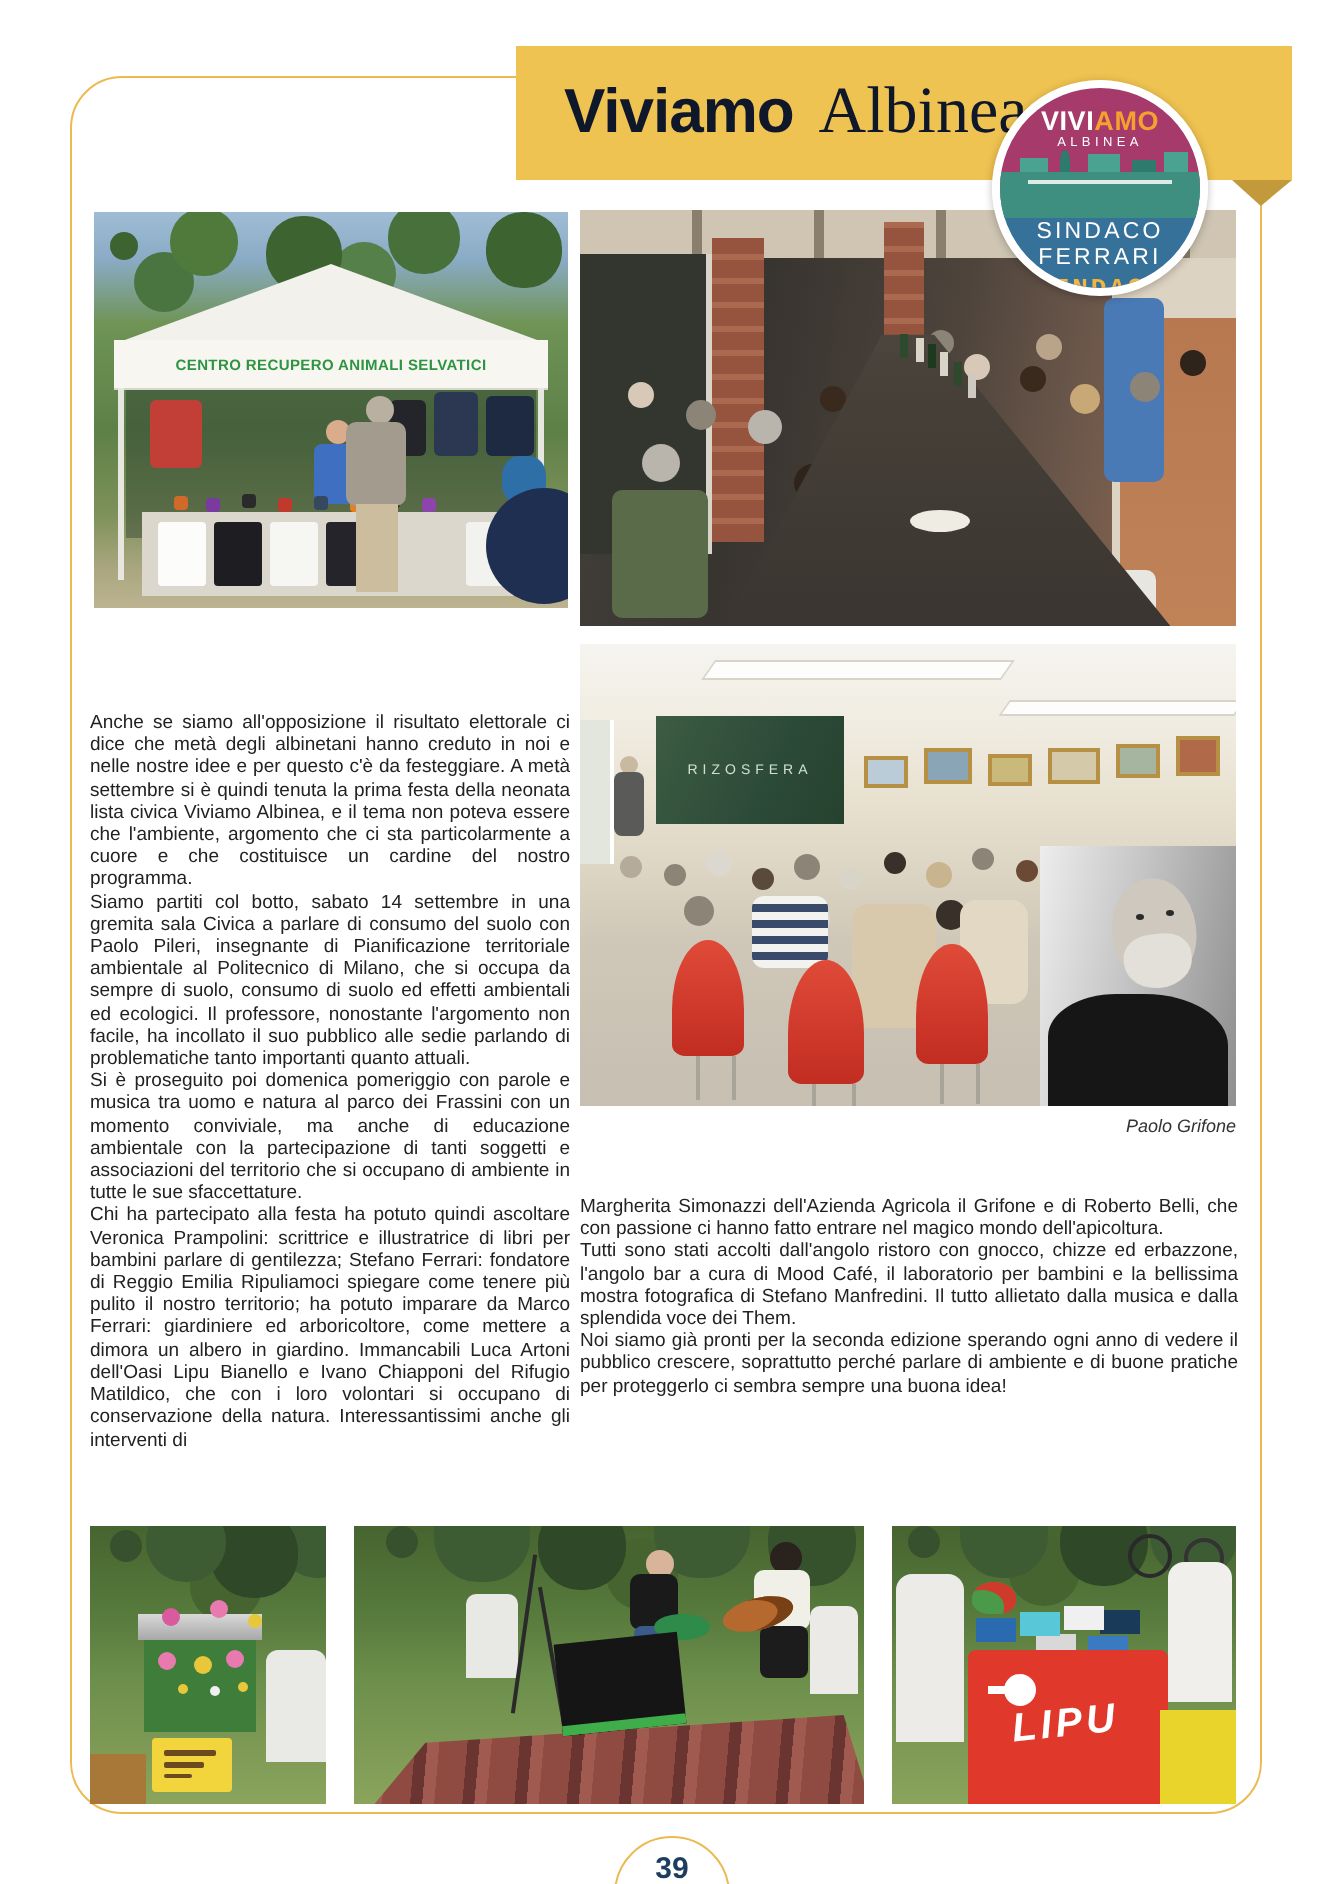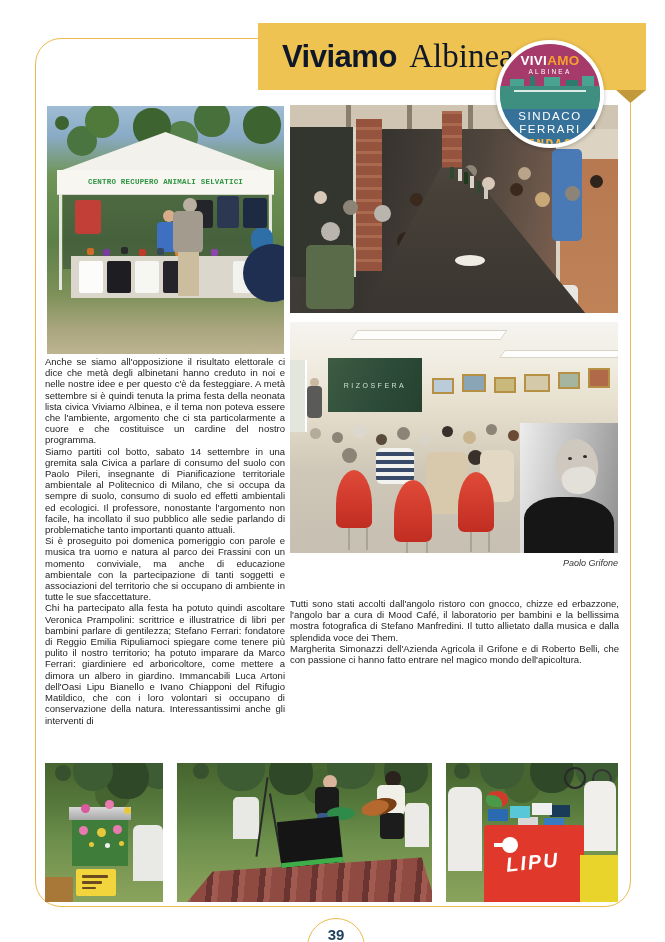--- a/index.html
+++ b/index.html
@@ -46,22 +46,22 @@
   #left-col  { left:45px; top:356px; width:240px; }
   #right-col { left:290px; top:598px; width:329px; }
   .caption { font-size:9px; font-style:italic; color:#333; line-height:11px; }
   #caption-left  { left:290px; top:558px; width:230px; }
   #caption-right { left:500px; top:558px; width:118px; text-align:right; }
 
   
   .photo { overflow:hidden; z-index:2; }
 
   
-  #photo-tent { left:47px; top:106px; width:237px; height:248px;
-    background:linear-gradient(180deg,#9fbcd4 0%,#8aabc6 12%,#6f9456 28%,#5d8047 55%,#7d9159 76%,#aaa67f 90%,#bdb391 100%);font-family:Liberation Mono, monospace; }
+  #photo-tent { left:47px; top:106px; width:237px; height:198px;
+    background:linear-gradient(180deg,#9fbcd4 0%,#8aabc6 12%,#6f9456 28%,#5d8047 55%,#7d9159 76%,#aaa67f 90%,#bdb391 100%); }
   #tent-trees { left:8px; top:10px; width:14px; height:14px; border-radius:50%; background:#3d6330;
     box-shadow:40px -2px 0 10px #4f7a3c, 90px 4px 0 12px #3d6330, 150px -4px 0 11px #48703a,
                200px 2px 0 12px #3d6330, 120px 14px 0 9px #55804a, 20px 18px 0 8px #4a7440; }
   #tent-roof { left:10px; top:26px; width:217px; height:40px; background:#f2f1ec;
     clip-path:polygon(0 100%,50% 0,100% 100%); box-shadow:0 2px 2px rgba(0,0,0,.2); }
   #tent-valance { left:10px; top:64px; width:217px; height:25px; background:#f7f6f1;
     display:flex; align-items:center; justify-content:center;
     border-bottom:1px solid #d8d5cc; }
   #tent-banner-text { color:#2e9442; font-weight:bold; font-size:7.5px; letter-spacing:.2px; white-space:nowrap; }
   .tent-leg { position:absolute; width:3px; background:#e8e6e0; top:88px; height:96px; }
@@ -296,22 +296,23 @@
 
   <div id="caption-right" class="abs caption">Paolo Grifone</div>
 
   <div id="left-col" class="abs col">
     <p>Anche se siamo all'opposizione il risultato elettorale ci dice che metà degli albinetani hanno creduto in noi e nelle nostre idee e per questo c'è da festeggiare. A metà settembre si è quindi tenuta la prima festa della neonata lista civica Viviamo Albinea, e il tema non poteva essere che l'ambiente, argomento che ci sta particolarmente a cuore e che costituisce un cardine del nostro programma.</p>
     <p>Siamo partiti col botto, sabato 14 settembre in una gremita sala Civica a parlare di consumo del suolo con Paolo Pileri, insegnante di Pianificazione territoriale ambientale al Politecnico di Milano, che si occupa da sempre di suolo, consumo di suolo ed effetti ambientali ed ecologici. Il professore, nonostante l'argomento non facile, ha incollato il suo pubblico alle sedie parlando di problematiche tanto importanti quanto attuali.</p>
     <p>Si è proseguito poi domenica pomeriggio con parole e musica tra uomo e natura al parco dei Frassini con un momento conviviale, ma anche di educazione ambientale con la partecipazione di tanti soggetti e associazioni del territorio che si occupano di ambiente in tutte le sue sfaccettature.</p>
     <p>Chi ha partecipato alla festa ha potuto quindi ascoltare Veronica Prampolini: scrittrice e illustratrice di libri per bambini parlare di gentilezza; Stefano Ferrari: fondatore di Reggio Emilia Ripuliamoci spiegare come tenere più pulito il nostro territorio; ha potuto imparare da Marco Ferrari: giardiniere ed arboricoltore, come mettere a dimora un albero in giardino. Immancabili Luca Artoni dell'Oasi Lipu Bianello e Ivano Chiapponi del Rifugio Matildico, che con i loro volontari si occupano di conservazione della natura. Interessantissimi anche gli interventi di</p>
   </div>
   <div id="right-col" class="abs col">
+    <p>Margherita Simonazzi dell'Azienda Agricola il Grifone e di Roberto Belli, che con passione ci hanno fatto entrare nel magico mondo dell'apicoltura.</p>
     <p>Tutti sono stati accolti dall'angolo ristoro con gnocco, chizze ed erbazzone, l'angolo bar a cura di Mood Café, il laboratorio per bambini e la bellissima mostra fotografica di Stefano Manfredini. Il tutto allietato dalla musica e dalla splendida voce dei Them.</p>
-    <p>Margherita Simonazzi dell'Azienda Agricola il Grifone e di Roberto Belli, che con passione ci hanno fatto entrare nel magico mondo dell'apicoltura.</p>
+    <p>Noi siamo già pronti per la seconda edizione sperando ogni anno di vedere il pubblico crescere, soprattutto perché parlare di ambiente e di buone pratiche per proteggerlo ci sembra sempre una buona idea!</p>
   </div>
 
   <div id="photo-b1" class="abs photo garden">
     <div id="b1-foliage" class="foliage"></div>
     <div id="b1-chair" class="abs"></div>
     <div id="b1-lid" class="abs"></div>
     <div id="b1-box" class="abs"></div>
     <div id="b1-flowers" class="abs"></div>
     <div id="b1-sign" class="abs">
       <div class="sign-line" style="top:6px; width:26px;"></div>

